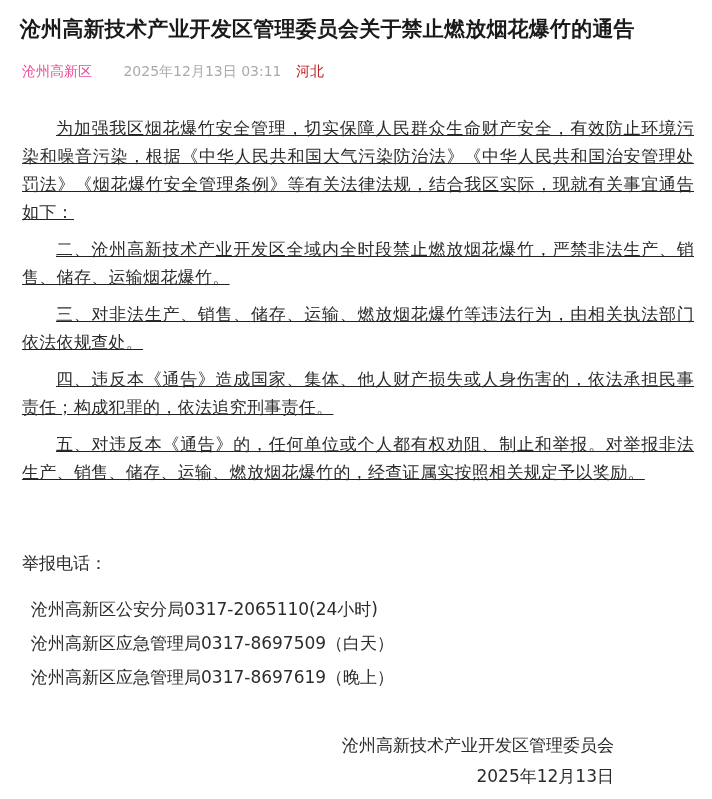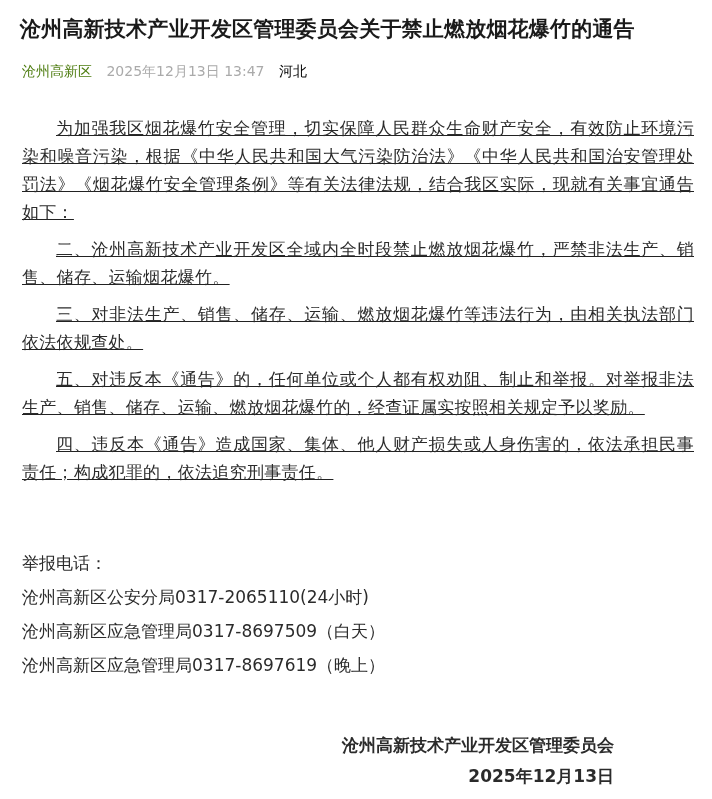--- a/index.html
+++ b/index.html
@@ -34,30 +34,30 @@
     }
     .meta {
       position: absolute;
       left: 22px;
       top: 60px;
       font-size: 14px;
       line-height: 22px;
       white-space: nowrap;
     }
     .meta .source {
-      color: #4d7c0f;
+      color: #ec4899;
       cursor: pointer;
-      margin-right: 10px;
+      margin-right: 27px;
     }
     .meta .datetime {
       color: #aaaaaa;
       margin-right: 10px;
     }
     .meta .location {
-      color: #000000;
+      color: #b91c1c;
     }
     .body {
       position: absolute;
       left: 22px;
       top: 114px;
       width: 672px;
       text-decoration: underline;
     }
     .para {
       font-size: 17px;
@@ -71,59 +71,59 @@
     .hotline-block {
       position: absolute;
       left: 22px;
       top: 549px;
       width: 672px;
     }
     .hotline-label {
       font-size: 17px;
       line-height: 28px;
       color: #2b2b2b;
-      margin-bottom: 6px;
+      margin-bottom: 18px;
     }
     .hotline {
       font-size: 17px;
       line-height: 28px;
       color: #2b2b2b;
       margin-bottom: 6px;
       white-space: nowrap;
+      margin-left: 9px;
     }
     .signature {
       position: absolute;
       right: 18px;
       top: 731px;
       text-align: right;
       font-size: 17px;
       line-height: 28px;
       color: #2b2b2b;
-      font-weight: bold;
     }
     .signature .org { margin-bottom: 3px; }
   </style>
 </head>
 <body>
 
 <div class="article">
   <h1 class="title">沧州高新技术产业开发区管理委员会关于禁止燃放烟花爆竹的通告</h1>
 
   <div class="meta">
     <span class="source">沧州高新区</span>
-    <span class="datetime">2025年12月13日 13:47</span>
+    <span class="datetime">2025年12月13日 03:11</span>
     <span class="location">河北</span>
   </div>
 
   <div class="body">
     <p class="para">为加强我区烟花爆竹安全管理，切实保障人民群众生命财产安全，有效防止环境污染和噪音污染，根据《中华人民共和国大气污染防治法》《中华人民共和国治安管理处罚法》《烟花爆竹安全管理条例》等有关法律法规，结合我区实际，现就有关事宜通告如下：</p>
     <p class="para">二、沧州高新技术产业开发区全域内全时段禁止燃放烟花爆竹，严禁非法生产、销售、储存、运输烟花爆竹。</p>
     <p class="para">三、对非法生产、销售、储存、运输、燃放烟花爆竹等违法行为，由相关执法部门依法依规查处。</p>
+    <p class="para">四、违反本《通告》造成国家、集体、他人财产损失或人身伤害的，依法承担民事责任；构成犯罪的，依法追究刑事责任。</p>
     <p class="para">五、对违反本《通告》的，任何单位或个人都有权劝阻、制止和举报。对举报非法生产、销售、储存、运输、燃放烟花爆竹的，经查证属实按照相关规定予以奖励。</p>
-    <p class="para">四、违反本《通告》造成国家、集体、他人财产损失或人身伤害的，依法承担民事责任；构成犯罪的，依法追究刑事责任。</p>
   </div>
 
   <div class="hotline-block">
     <p class="hotline-label">举报电话：</p>
     <p class="hotline">沧州高新区公安分局0317-2065110(24小时)</p>
     <p class="hotline">沧州高新区应急管理局0317-8697509（白天）</p>
     <p class="hotline">沧州高新区应急管理局0317-8697619（晚上）</p>
   </div>
 
   <div class="signature">

